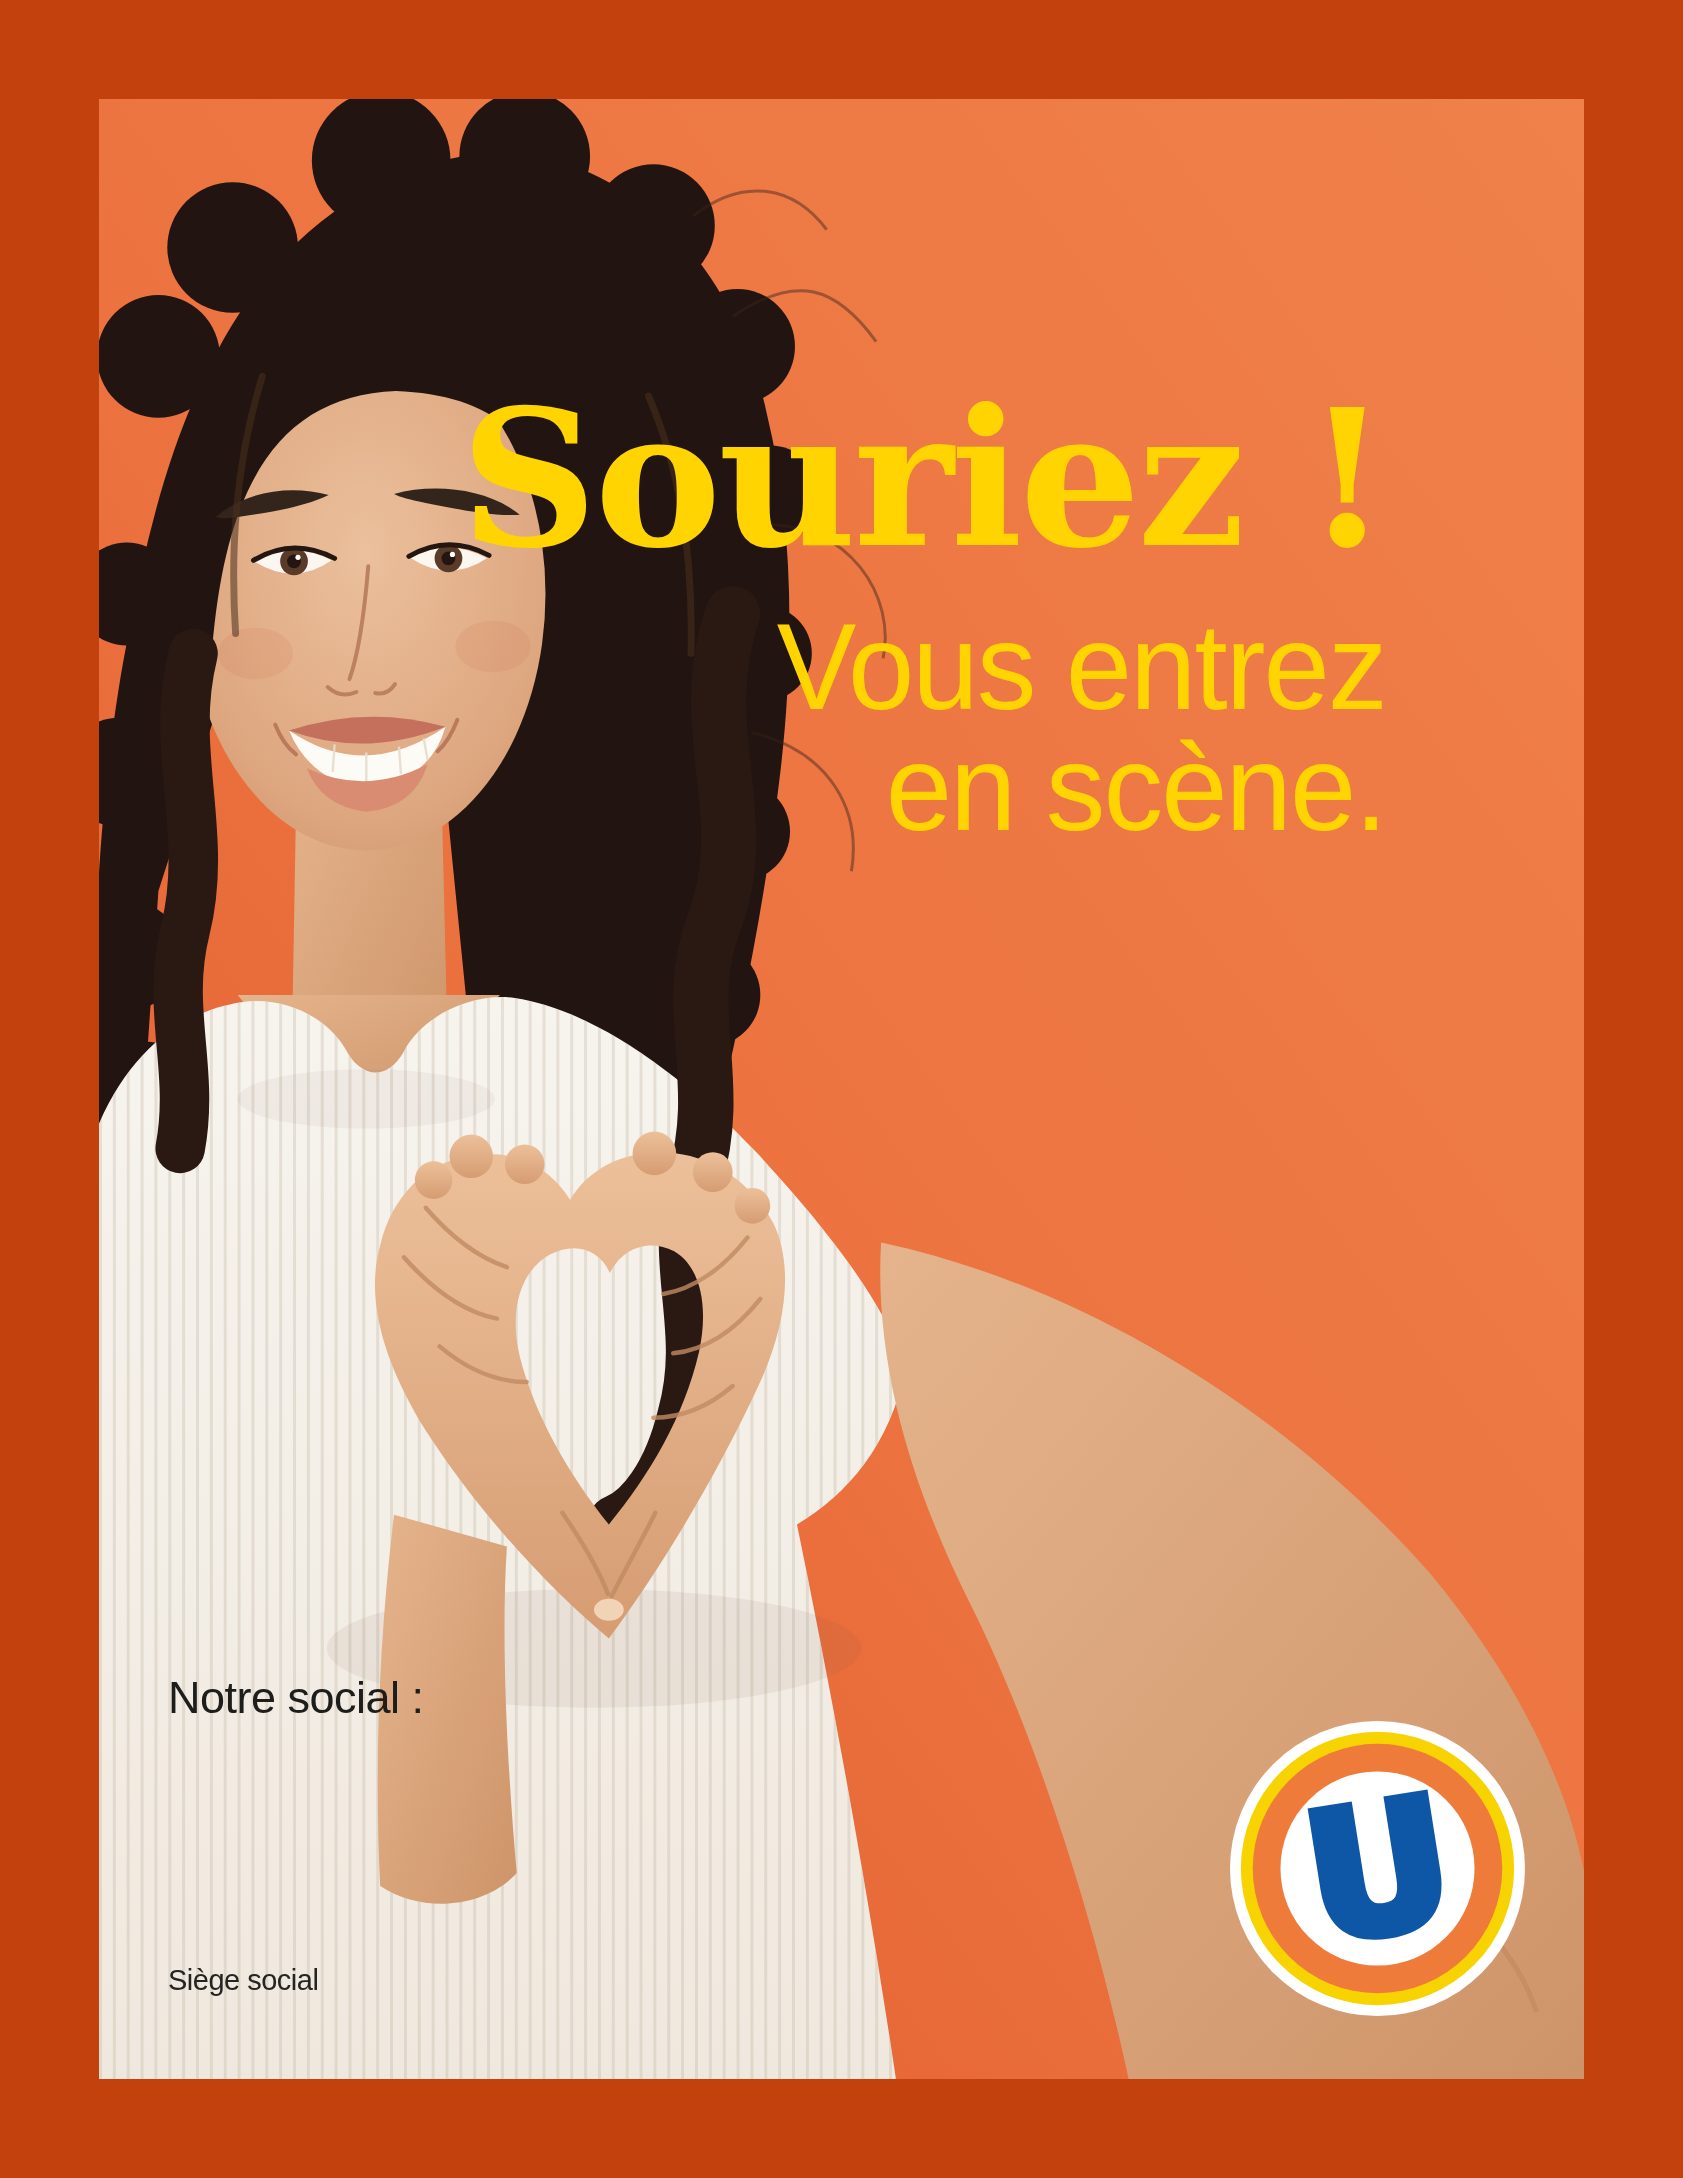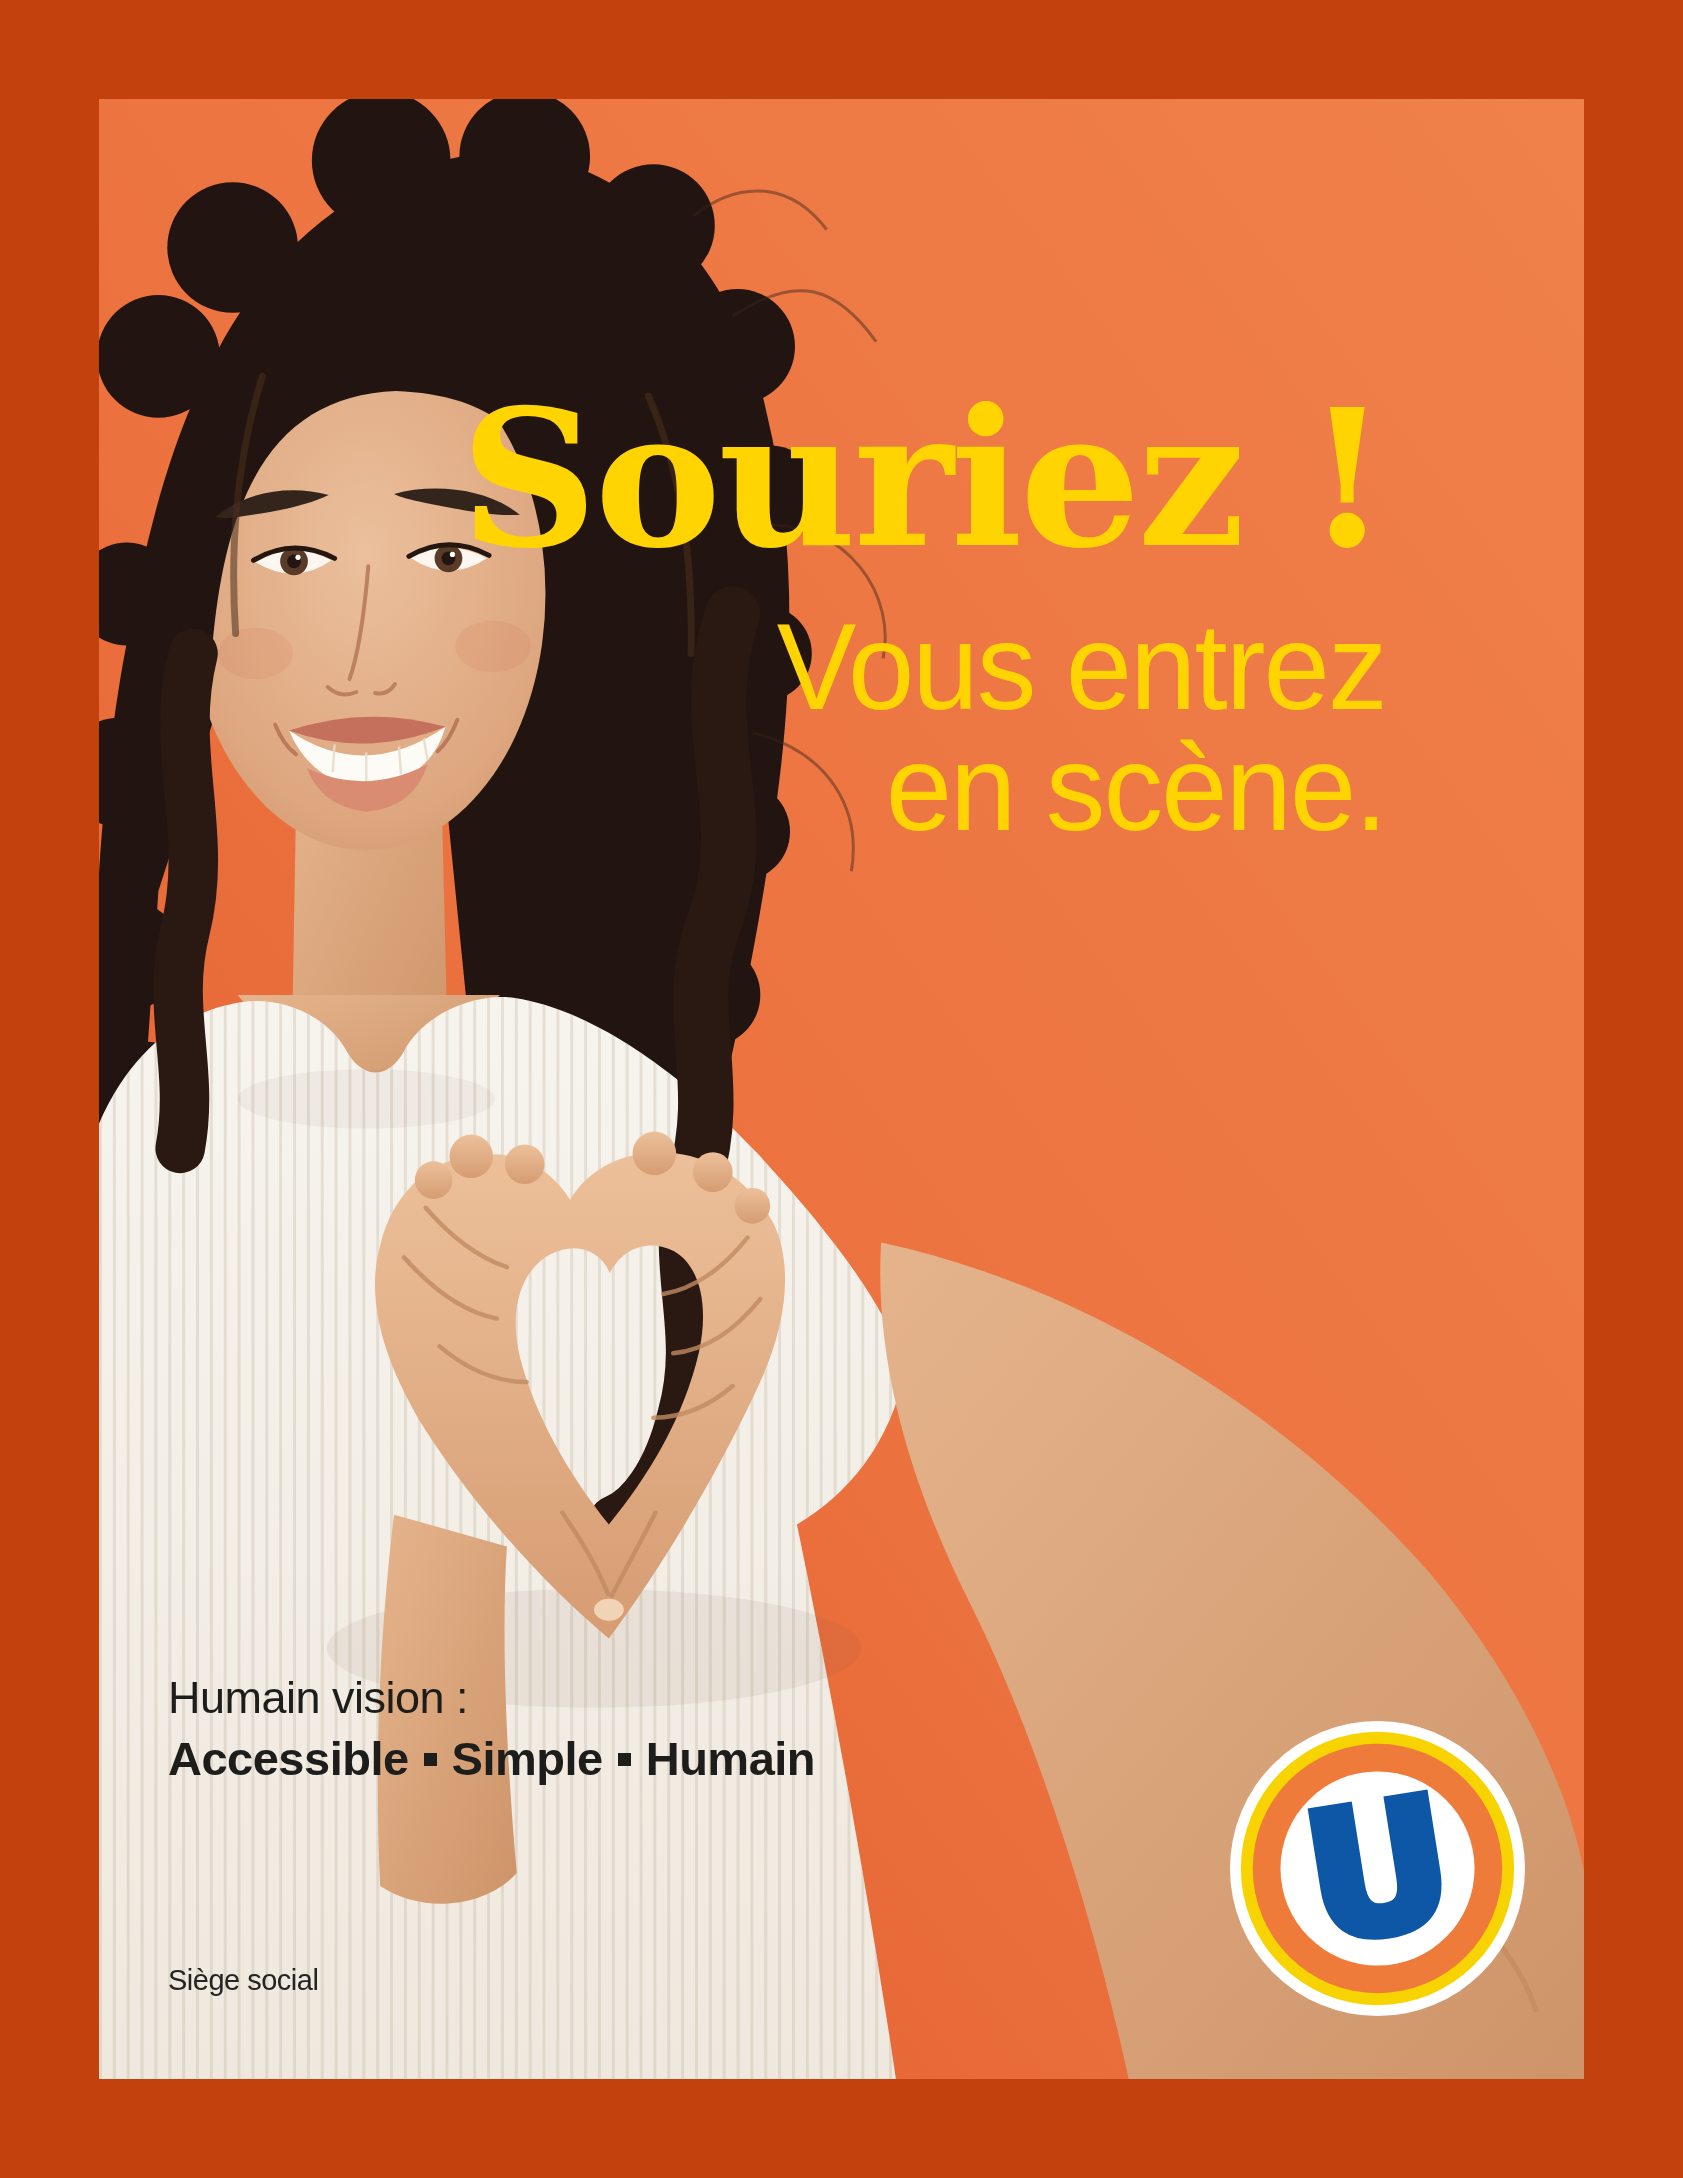--- a/index.html
+++ b/index.html
@@ -189,24 +189,21 @@
       </g>
     </svg>
 
     <div class="headline">Souriez !</div>
     <div class="subheadline">
       <div>Vous entrez</div>
       <div>en scène.</div>
     </div>
   </div>
 
-  <div class="vision-label">Humain vision :</div>
-  <div class="vision-values">
-    <span>Accessible</span><span class="sq"></span><span>Simple</span><span class="sq"></span><span>Humain</span>
-  </div>
+  <div class="vision-label">Notre social :</div>
   <div class="siege">Siège social</div>
 
   <svg class="ulogo" viewBox="0 0 302 302" aria-hidden="true">
     <circle cx="151" cy="151" r="149" fill="#FFFFFF"></circle>
     <circle cx="151" cy="151" r="138" fill="#F6D301"></circle>
     <circle cx="151" cy="151" r="126" fill="#EF7B3B"></circle>
     <circle cx="151" cy="151" r="98" fill="#FFFFFF"></circle>
     <text transform="translate(152,150) rotate(-9)" x="0" y="64" text-anchor="middle" font-family="DejaVu Sans, Liberation Sans, sans-serif" font-size="176" font-weight="700" fill="#0E57A6" stroke="#0E57A6" stroke-width="12" style="paint-order:stroke">U</text>
   </svg>
 </div>

